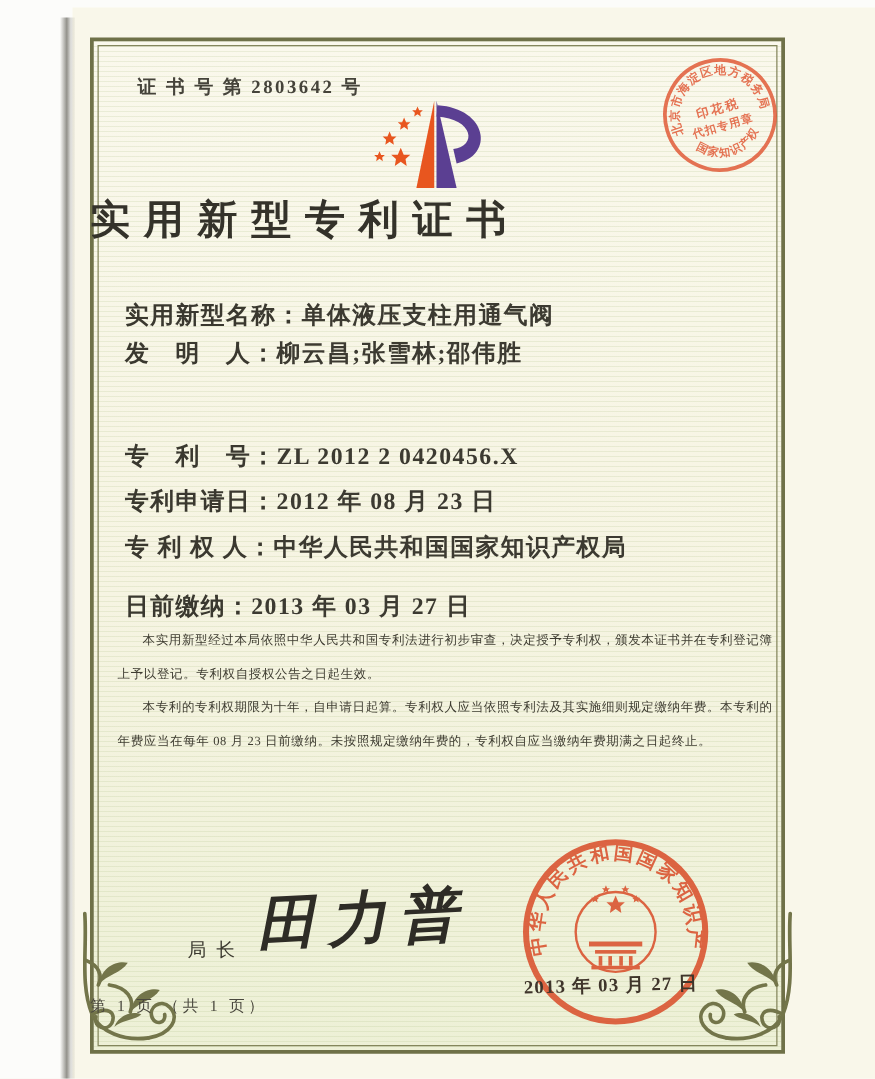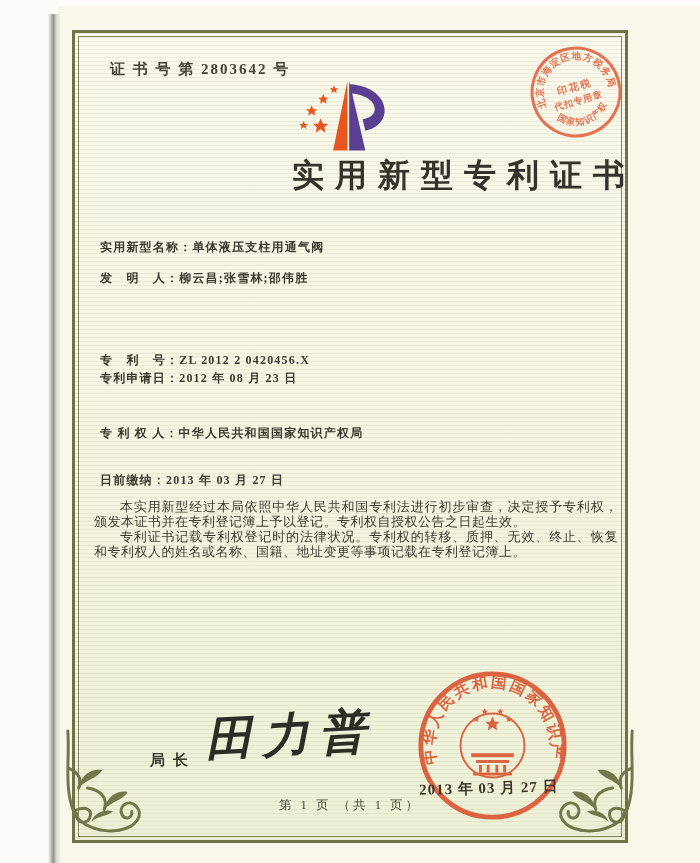--- a/index.html
+++ b/index.html
@@ -26,55 +26,55 @@
   .frame-inner{
     position:absolute;left:3px;top:3px;right:3px;bottom:3px;
     border:1px solid #84865c;
   }
   .cert-number{
     position:absolute;left:110px;top:60px;
     font-size:15px;font-weight:600;letter-spacing:2px;color:#45433a;
   }
   .logo{position:absolute;left:285px;top:78px;width:132px;height:76px;}
   .title{
-    position:absolute;left:72px;top:154px;width:564px;text-align:right;
+    position:absolute;left:72px;top:154px;width:564px;text-align:left;
     font-size:32px;font-weight:700;letter-spacing:11px;color:#34322a;
   }
   .fields{position:absolute;left:0;top:0;}
   .field-row{
     position:absolute;left:100px;width:470px;
-    font-size:12px;font-weight:600;letter-spacing:1.2px;color:#3a382f;
+    font-size:19px;font-weight:600;letter-spacing:1.2px;color:#3a382f;
     white-space:nowrap;
   }
   .field-label{color:#3a382f;}
   .field-value{color:#3c3a31;}
   .body-text{
     position:absolute;left:94px;top:499px;width:524px;
-    font-size:13px;line-height:15px;letter-spacing:0.5px;
+    font-size:10px;line-height:27px;letter-spacing:0.5px;
     text-align:justify;color:#3e3c31;font-weight:500;
   }
   .body-text p{margin:0;text-indent:2em;}
   .signer-title{
     position:absolute;left:150px;top:751px;
-    font-size:15px;letter-spacing:8px;color:#3b392f;font-weight:700;
+    font-size:15px;letter-spacing:8px;color:#3b392f;font-weight:400;
   }
   .signer-name{
     position:absolute;left:205px;top:704px;
     font-size:47px;font-style:italic;font-weight:700;letter-spacing:10px;
     color:#2e2c26;transform:rotate(-3deg);
   }
   .seal-main{position:absolute;left:415px;top:668px;width:155px;height:155px;opacity:0.84;}
   .seal-date{
     position:absolute;left:419px;top:779px;
     font-size:15px;font-weight:700;letter-spacing:1px;color:#3f352b;
     transform:rotate(-1.5deg);white-space:nowrap;
   }
   .seal-tax{position:absolute;left:528px;top:44px;width:96px;height:96px;opacity:0.8;transform:rotate(-16deg);}
   .footer{
-    position:absolute;left:72px;top:797px;width:556px;text-align:center;
+    position:absolute;left:72px;top:797px;width:556px;text-align:left;
     font-size:12.5px;letter-spacing:3px;color:#4a483e;
   }
   .flourish{position:absolute;width:118px;height:118px;}
   .flourish.left{left:58px;top:727px;}
   .flourish.right{left:524px;top:727px;transform:scaleX(-1);}
 </style>
 </head>
 <body>
 
 <div class="paper"></div>
@@ -107,34 +107,34 @@
 <div class="fields">
   <div class="field-row" style="top:239px">
     <span class="field-label">实用新型名称：</span><span class="field-value">单体液压支柱用通气阀</span>
   </div>
   <div class="field-row" style="top:270px">
     <span class="field-label">发　明　人：</span><span class="field-value">柳云昌;张雪林;邵伟胜</span>
   </div>
   <div class="field-row" style="top:352px">
     <span class="field-label">专　利　号：</span><span class="field-value">ZL 2012 2 0420456.X</span>
   </div>
-  <div class="field-row" style="top:370px">
+  <div class="field-row" style="top:388px">
     <span class="field-label">专利申请日：</span><span class="field-value">2012 年 08 月 23 日</span>
   </div>
   <div class="field-row" style="top:425px">
     <span class="field-label">专 利 权 人：</span><span class="field-value">中华人民共和国国家知识产权局</span>
   </div>
   <div class="field-row" style="top:472px">
     <span class="field-label">日前缴纳：</span><span class="field-value">2013 年 03 月 27 日</span>
   </div>
 </div>
 
 <div class="body-text">
   <p>本实用新型经过本局依照中华人民共和国专利法进行初步审查，决定授予专利权，颁发本证书并在专利登记簿上予以登记。专利权自授权公告之日起生效。</p>
-  <p>专利证书记载专利权登记时的法律状况。专利权的转移、质押、无效、终止、恢复和专利权人的姓名或名称、国籍、地址变更等事项记载在专利登记簿上。</p>
+  <p>本专利的专利权期限为十年，自申请日起算。专利权人应当依照专利法及其实施细则规定缴纳年费。本专利的年费应当在每年 08 月 23 日前缴纳。未按照规定缴纳年费的，专利权自应当缴纳年费期满之日起终止。</p>
 </div>
 
 <div class="signer-title">局长</div>
 <div class="signer-name">田力普</div>
 
 <svg class="seal-main" viewBox="0 0 160 160">
   <defs>
     <path id="arc-main" d="M 23.6,100.5 A 60,60 0 1 1 136.4,100.5" fill="none"></path>
   </defs>
   <circle cx="80" cy="80" r="74" fill="none" stroke="#d94a26" stroke-width="5"></circle>

